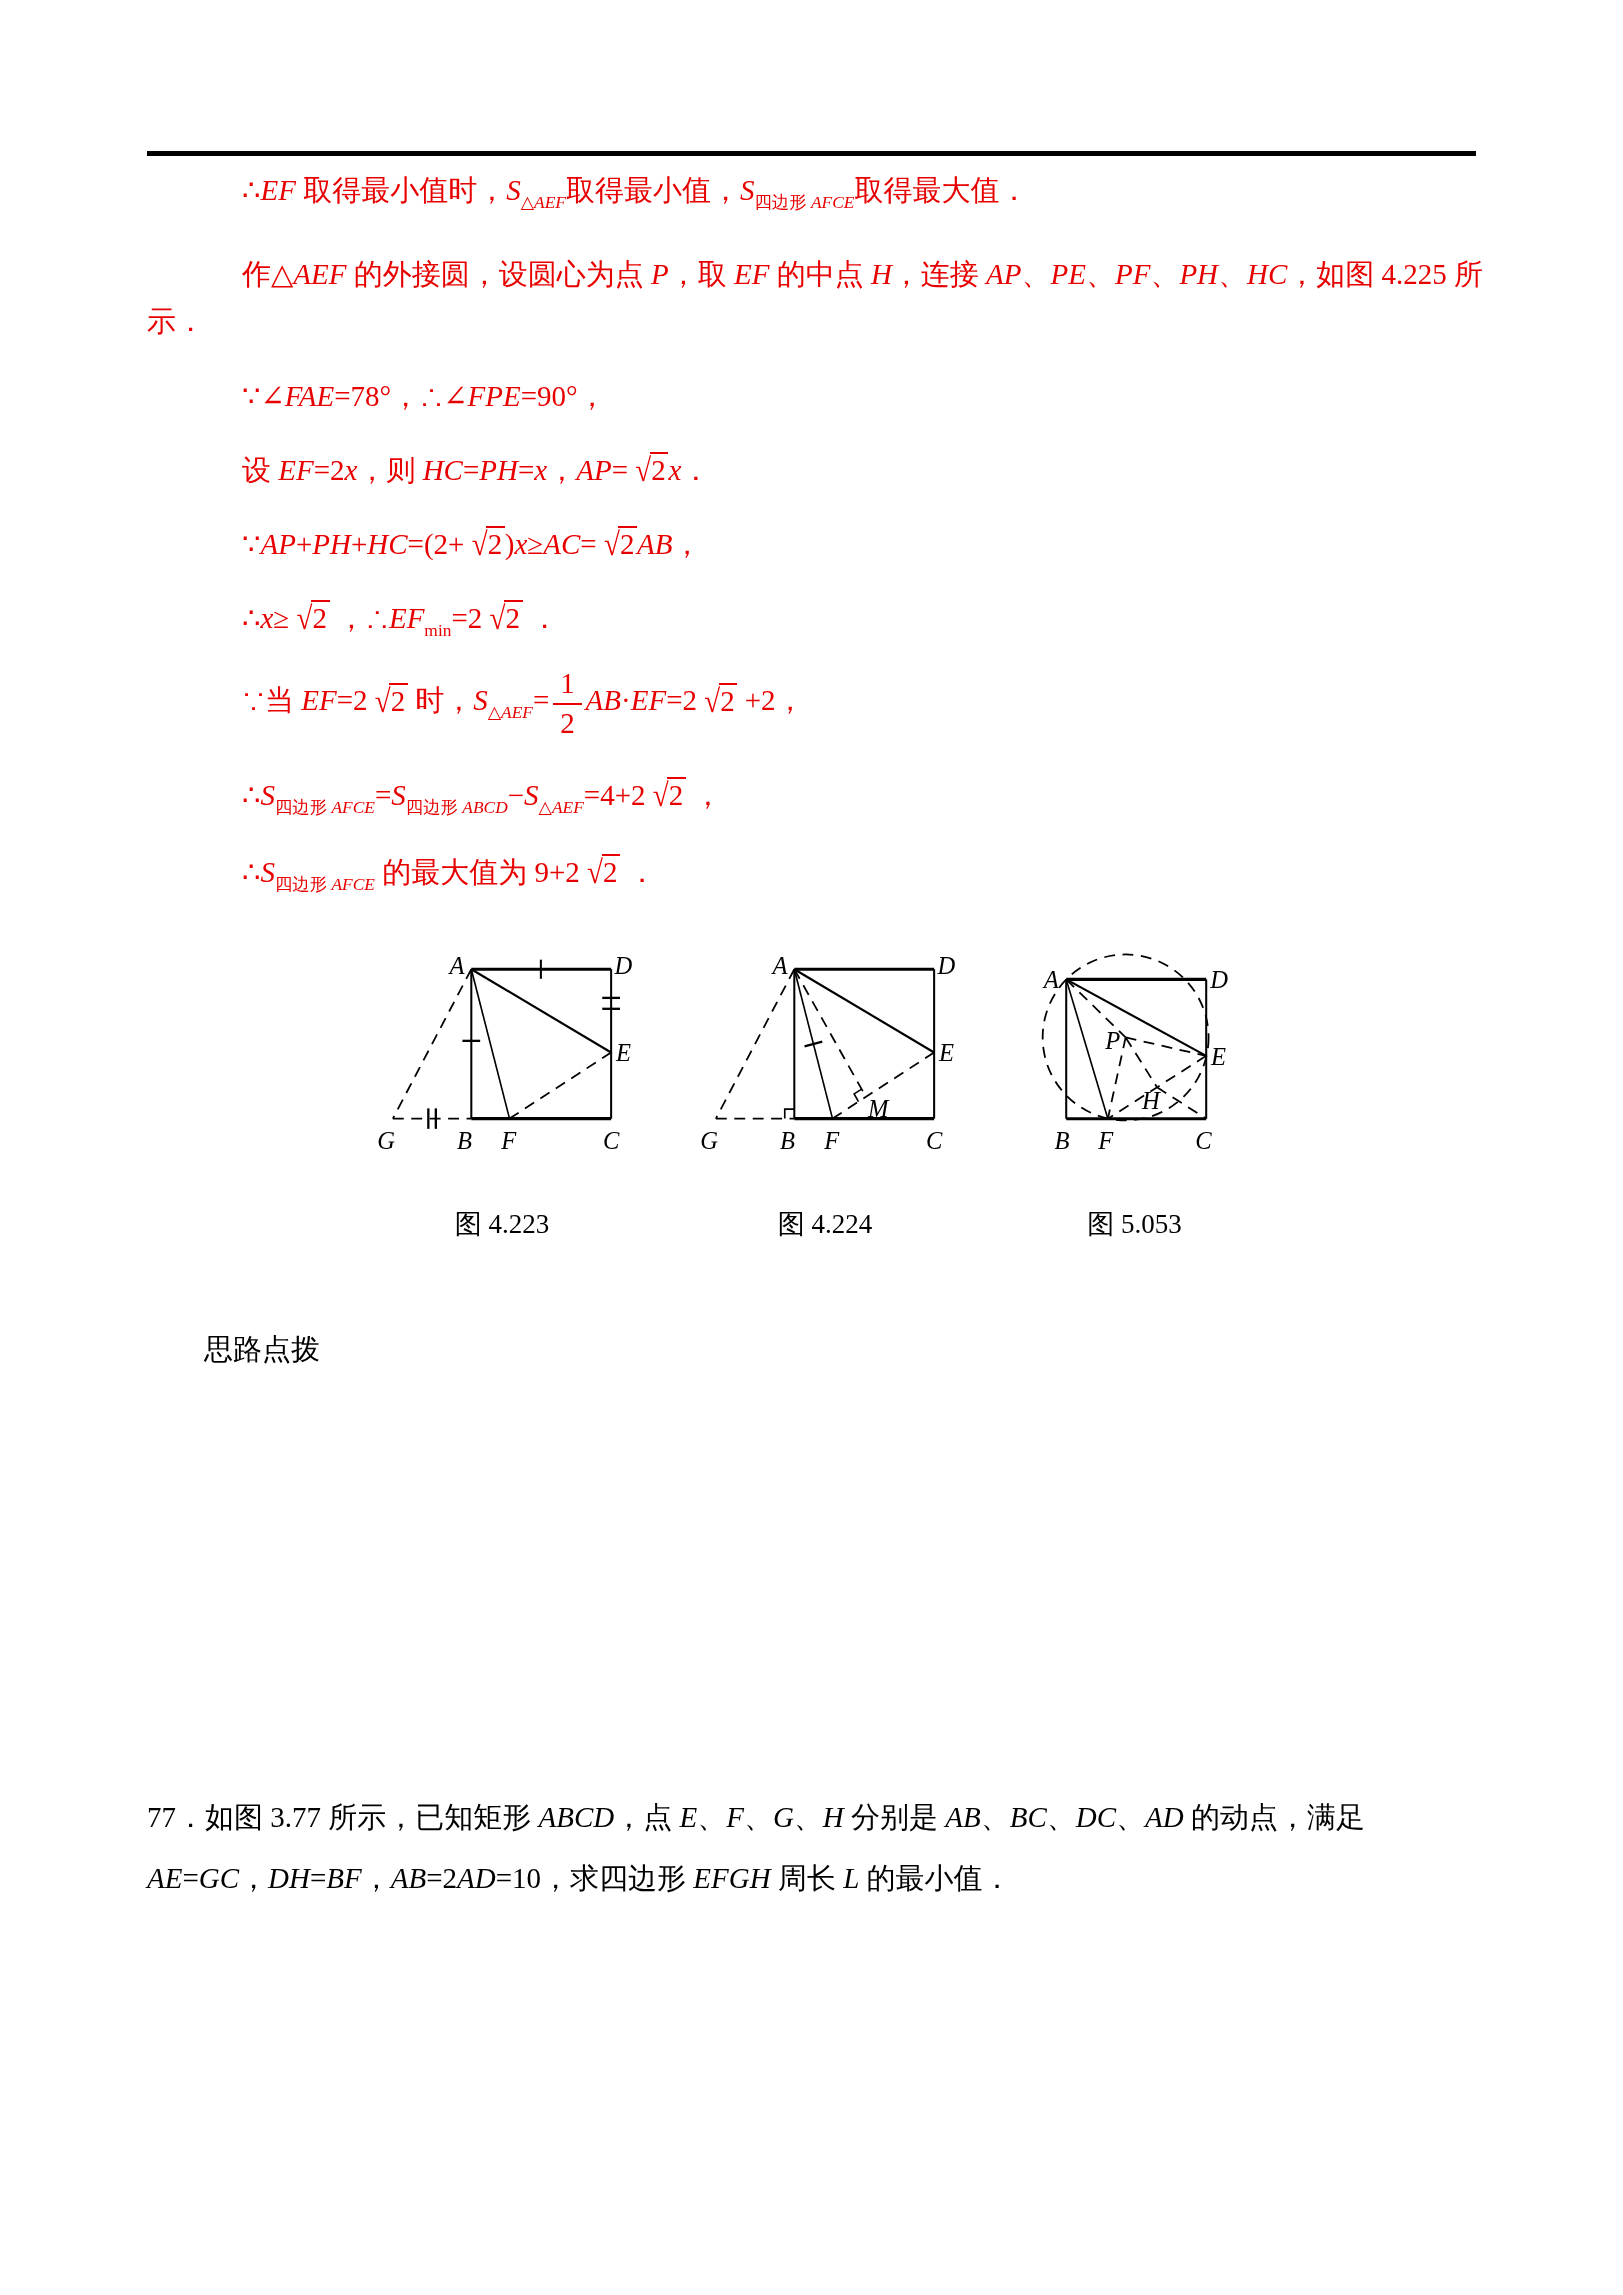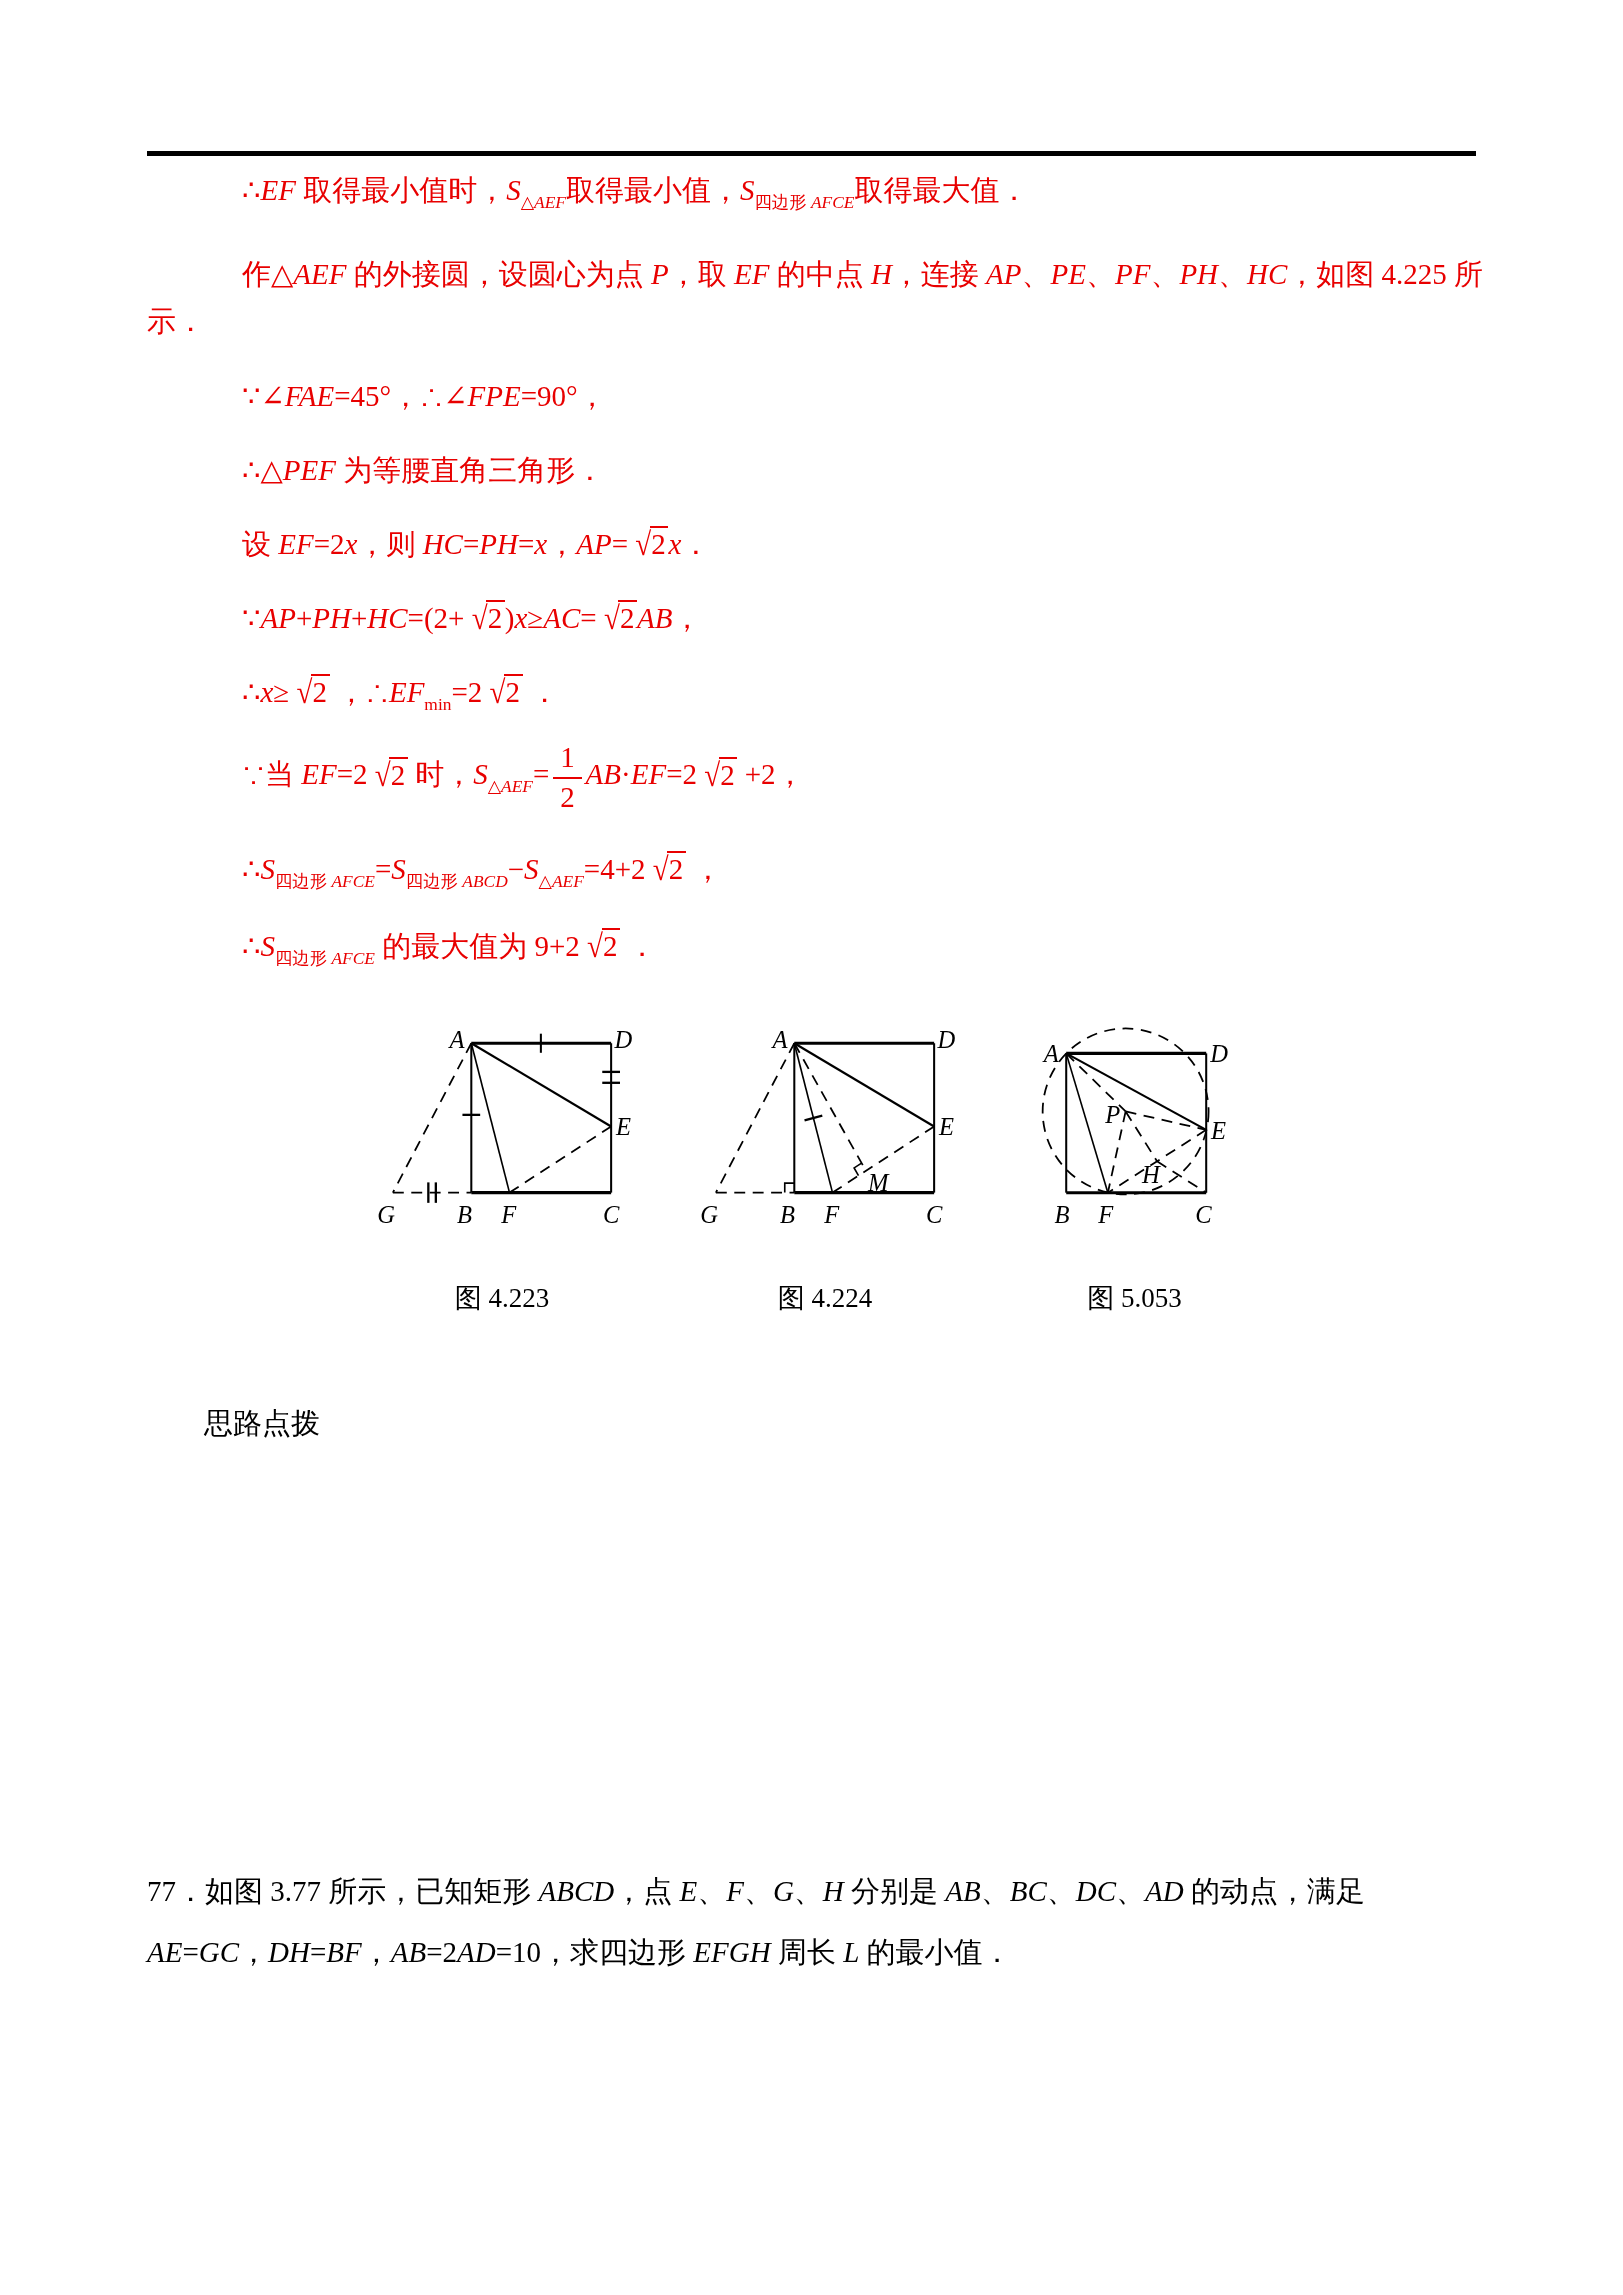--- a/index.html
+++ b/index.html
@@ -46,22 +46,21 @@
 </style>
 </head>
 <body>
 
 <div class="page">
   <div class="top-rule"></div>
 
   <div class="sol-line indent1 l1"><span class="t-up">∴</span><span class="t-it">EF</span><span class="t-cn"> 取得最小值时，</span><span class="t-it">S</span><span class="t-sub"><span class="t-up">△</span><span class="t-it">AEF</span></span><span class="t-cn">取得最小值，</span><span class="t-it">S</span><span class="t-sub"><span class="t-cn">四边形 </span><span class="t-it">AFCE</span></span><span class="t-cn">取得最大值．</span></div>
   <div class="sol-line indent1 l2"><span class="t-cn">作</span><span class="t-up">△</span><span class="t-it">AEF</span><span class="t-cn"> 的外接圆，设圆心为点 </span><span class="t-it">P</span><span class="t-cn">，取 </span><span class="t-it">EF</span><span class="t-cn"> 的中点 </span><span class="t-it">H</span><span class="t-cn">，连接 </span><span class="t-it">AP</span><span class="t-cn">、</span><span class="t-it">PE</span><span class="t-cn">、</span><span class="t-it">PF</span><span class="t-cn">、</span><span class="t-it">PH</span><span class="t-cn">、</span><span class="t-it">HC</span><span class="t-cn">，如图 </span><span class="t-up">4.225</span><span class="t-cn"> 所</span></div>
   <div class="sol-line l2b"><span class="t-cn">示．</span></div>
-  <div class="sol-line indent1 l3"><span class="t-up">∵∠</span><span class="t-it">FAE</span><span class="t-up">=45°</span><span class="t-cn">，</span><span class="t-up">∴∠</span><span class="t-it">FPE</span><span class="t-up">=90°</span><span class="t-cn">，</span></div>
-  <div class="sol-line indent1 l4"><span class="t-up">∴△</span><span class="t-it">PEF</span><span class="t-cn"> 为等腰直角三角形．</span></div>
+  <div class="sol-line indent1 l3"><span class="t-up">∵∠</span><span class="t-it">FAE</span><span class="t-up">=78°</span><span class="t-cn">，</span><span class="t-up">∴∠</span><span class="t-it">FPE</span><span class="t-up">=90°</span><span class="t-cn">，</span></div>
   <div class="sol-line indent1 l5"><span class="t-cn">设 </span><span class="t-it">EF</span><span class="t-up">=2</span><span class="t-it">x</span><span class="t-cn">，则 </span><span class="t-it">HC</span><span class="t-up">=</span><span class="t-it">PH</span><span class="t-up">=</span><span class="t-it">x</span><span class="t-cn">，</span><span class="t-it">AP</span><span class="t-up">= </span><span class="sqrt"><span class="rad">√</span><span class="sqb"><span class="t-up">2</span></span></span><span class="t-it">x</span><span class="t-cn">．</span></div>
   <div class="sol-line indent1 l6"><span class="t-up">∵</span><span class="t-it">AP</span><span class="t-up">+</span><span class="t-it">PH</span><span class="t-up">+</span><span class="t-it">HC</span><span class="t-up">=(2+ </span><span class="sqrt"><span class="rad">√</span><span class="sqb"><span class="t-up">2</span></span></span><span class="t-up">)</span><span class="t-it">x</span><span class="t-up">≥</span><span class="t-it">AC</span><span class="t-up">= </span><span class="sqrt"><span class="rad">√</span><span class="sqb"><span class="t-up">2</span></span></span><span class="t-it">AB</span><span class="t-cn">，</span></div>
   <div class="sol-line indent1 l7"><span class="t-up">∴</span><span class="t-it">x</span><span class="t-up">≥ </span><span class="sqrt"><span class="rad">√</span><span class="sqb"><span class="t-up">2</span></span></span><span class="t-cn"> ，</span><span class="t-up">∴</span><span class="t-it">EF</span><span class="t-sub"><span class="t-up">min</span></span><span class="t-up">=2 </span><span class="sqrt"><span class="rad">√</span><span class="sqb"><span class="t-up">2</span></span></span><span class="t-cn"> ．</span></div>
   <div class="sol-line indent1 l8"><span class="t-up">∵</span><span class="t-cn">当 </span><span class="t-it">EF</span><span class="t-up">=2 </span><span class="sqrt"><span class="rad">√</span><span class="sqb"><span class="t-up">2</span></span></span><span class="t-cn"> 时，</span><span class="t-it">S</span><span class="t-sub"><span class="t-up">△</span><span class="t-it">AEF</span></span><span class="t-up">=</span><span class="frac"><span class="num"><span class="t-up">1</span></span><span class="den"><span class="t-up">2</span></span></span><span class="t-it">AB</span><span class="t-up">·</span><span class="t-it">EF</span><span class="t-up">=2 </span><span class="sqrt"><span class="rad">√</span><span class="sqb"><span class="t-up">2</span></span></span><span class="t-up"> +2</span><span class="t-cn">，</span></div>
   <div class="sol-line indent1 l9"><span class="t-up">∴</span><span class="t-it">S</span><span class="t-sub"><span class="t-cn">四边形 </span><span class="t-it">AFCE</span></span><span class="t-up">=</span><span class="t-it">S</span><span class="t-sub"><span class="t-cn">四边形 </span><span class="t-it">ABCD</span></span><span class="t-up">−</span><span class="t-it">S</span><span class="t-sub"><span class="t-up">△</span><span class="t-it">AEF</span></span><span class="t-up">=4+2 </span><span class="sqrt"><span class="rad">√</span><span class="sqb"><span class="t-up">2</span></span></span><span class="t-cn"> ，</span></div>
   <div class="sol-line indent1 l10"><span class="t-up">∴</span><span class="t-it">S</span><span class="t-sub"><span class="t-cn">四边形 </span><span class="t-it">AFCE</span></span><span class="t-cn"> 的最大值为 </span><span class="t-up">9+2 </span><span class="sqrt"><span class="rad">√</span><span class="sqb"><span class="t-up">2</span></span></span><span class="t-cn"> ．</span></div>
 
   <div class="figrow" id="figrow">
       <div class="figure">
         <svg viewBox="0 0 390 300" width="266" height="205">

